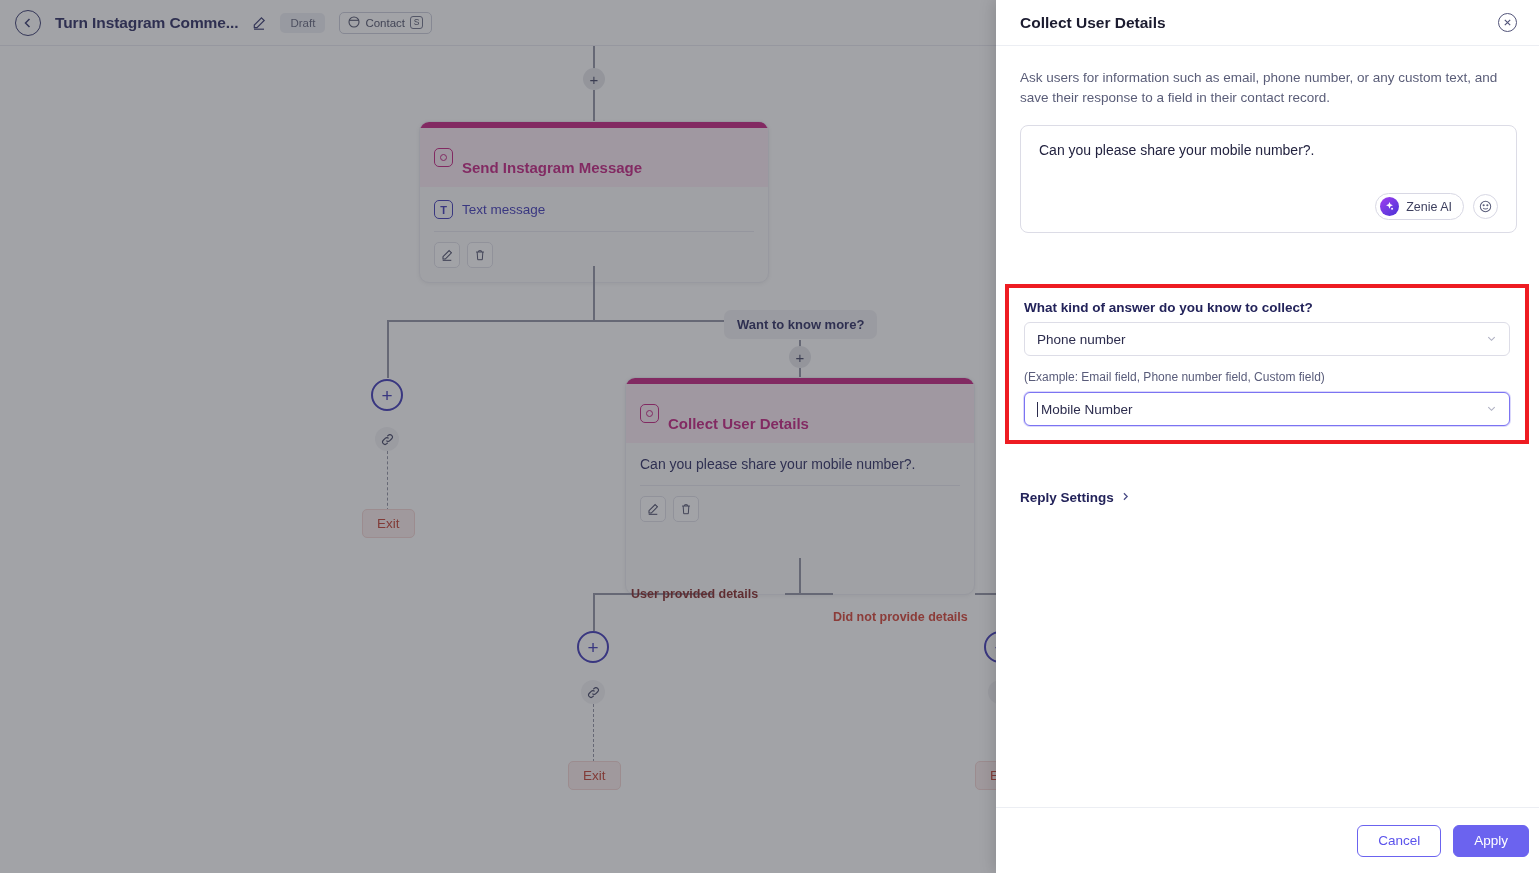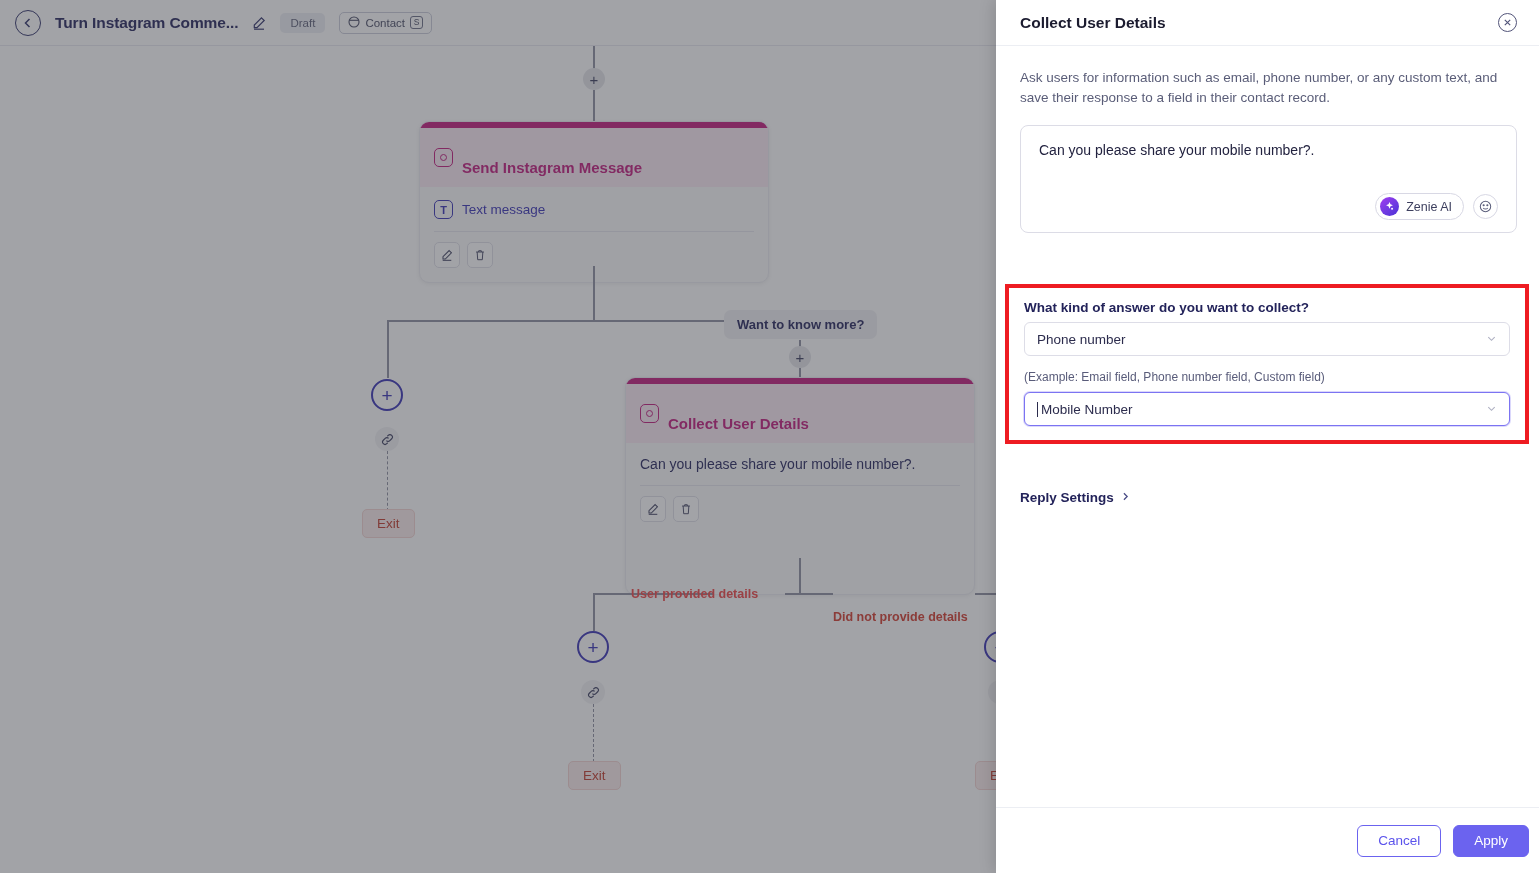--- a/index.html
+++ b/index.html
@@ -124,21 +124,21 @@
     color: #c0392b;
     font-size: 13.5px;
     padding: 6px 14px;
   }
   .branch-label {
     position: absolute;
     font-size: 12.5px;
     font-weight: bold;
     white-space: nowrap;
   }
-  .branch-label.green { color: #ef4444; }
+  .branch-label.green { color: #7f1d1d; }
   .branch-label.red { color: #d33a2c; margin-top: 23px; }
 
   .pill-label {
     position: absolute;
     background: #f0f0f3;
     border-radius: 7px;
     padding: 7px 13px;
     font-size: 13px;
     font-weight: bold;
     color: #23235a;
@@ -527,21 +527,21 @@
               <circle cx="7" cy="7" r="5.6"></circle>
                 <circle cx="5" cy="5.6" r="0.6" fill="currentColor"></circle>
               <circle cx="9" cy="5.6" r="0.6" fill="currentColor"></circle>
                 <path d="M4.6 8.6a3 3 0 0 0 4.8 0"></path>
             </svg>
           </div>
         </div>
       </div>
 
       <div class="highlight-box">
-        <div class="field-label">What kind of answer do you want to collect?</div>
+        <div class="field-label">What kind of answer do you know to collect?</div>
         <div class="select">
           <span class="value-wrap">
               <span>Phone number</span>
             </span>
           <span class="caret">
             <svg width="11" height="11" viewBox="0 0 12 12" fill="none" stroke="currentColor" stroke-width="1.2">
                 <path d="M2.5 4.5L6 8l3.5-3.5"></path>
               </svg>
           </span>
         </div>

